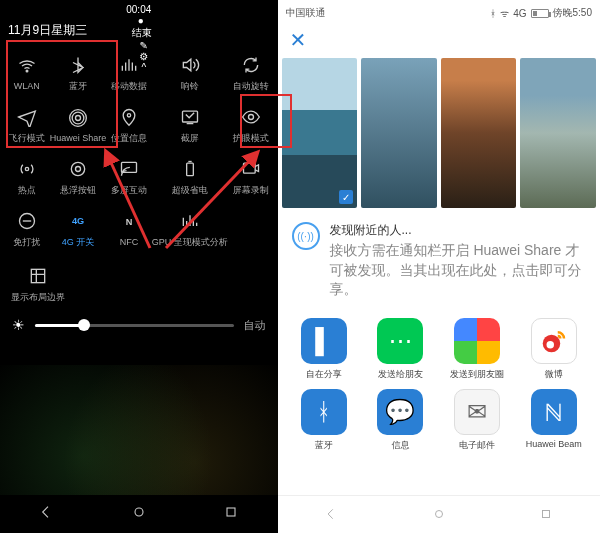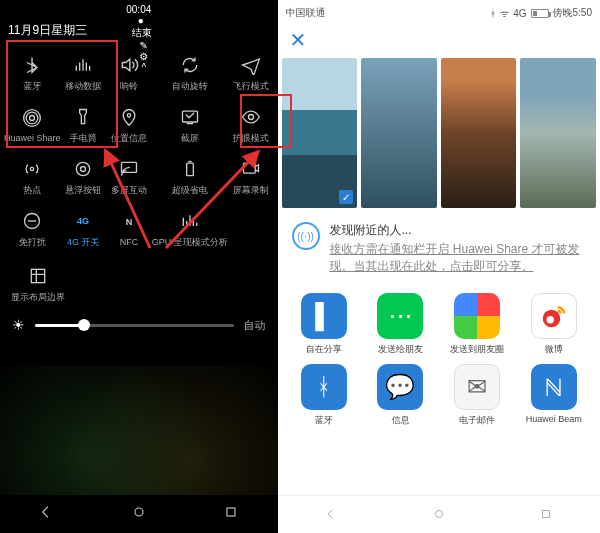--- a/index.html
+++ b/index.html
@@ -61,21 +61,21 @@
   .th { flex: 1; border-radius: 2px; position: relative; overflow: hidden; }
   .t1 { background: linear-gradient(#b6d6e4 35%, #3a7890 35% 65%, #274a5a 65%); }
   .t1::after { content: "✓"; position: absolute; right: 4px; bottom: 4px; width: 14px; height: 14px; background: #2a7fd4; color: #fff; font-size: 10px; display: flex; align-items: center; justify-content: center; border-radius: 2px; }
   .t2 { background: linear-gradient(#7aa2b9, #305060); }
   .t3 { background: linear-gradient(#c77e4a 15%, #6f4429 50%, #2a2016); }
   .t4 { background: linear-gradient(#7fa5b9 25%, #a3b7b0 50%, #5c6b55); }
 
   .notice { display: flex; gap: 10px; padding: 14px 14px 10px 14px; align-items: flex-start; }
   .notice .nic { width: 28px; height: 28px; border: 2px solid #48a0ef; border-radius: 50%; display: flex; align-items: center; justify-content: center; color: #48a0ef; font-size: 10px; flex-shrink: 0; }
   .notice .tt { font-size: 12px; color: #333; margin-bottom: 2px; }
-  .notice .dd { font-size: 12px; color: #888; line-height: 1.4; text-decoration: underline; }
+  .notice .dd { font-size: 14px; color: #888; line-height: 1.4; }
 
   .share { display: grid; grid-template-columns: repeat(4, 1fr); gap: 8px 4px; padding: 8px 10px 0 10px; }
   .sh { display: flex; flex-direction: column; align-items: center; }
   .sh .sic { width: 46px; height: 46px; border-radius: 10px; display: flex; align-items: center; justify-content: center; color: #fff; font-size: 22px; }
   .sh .sl { margin-top: 4px; font-size: 9px; color: #444; white-space: nowrap; }
   .c-blue { background: #2a7fd4; }
   .c-wechat { background: #00c853; }
   .c-rainbow { background: conic-gradient(#f44 0 25%,#fb0 25% 50%,#4c4 50% 75%,#48f 75% 100%); }
   .c-mail { background: #f5f5f5; color: #666 !important; border: 1px solid #ddd; }
   .c-nfc { background: #2a7fd4; }
@@ -99,20 +99,29 @@
       <span class="stsicon">✎</span>
       <span class="stsicon">⚙</span>
       <span class="stsicon">^</span>
     </div>
     <div class="date">11月9日星期三</div>
 
     <div class="tiles" id="tiles">
         <div class="tile">
           <span class="ic">
             <svg viewBox="0 0 24 24" fill="none" stroke="currentColor" stroke-width="1.6">
+              <path d="M3 9a15 15 0 0 1 18 0M6 12a10 10 0 0 1 12 0M9 15a5 5 0 0 1 6 0"></path>
+              <circle cx="12" cy="18" r="1" fill="currentColor"></circle>
+            </svg>
+          </span>
+          <span class="lbl">WLAN</span>
+        </div>
+        <div class="tile">
+          <span class="ic">
+            <svg viewBox="0 0 24 24" fill="none" stroke="currentColor" stroke-width="1.6">
               <path d="M12 3v18l6-6-12-6m0 12 12-6-6-6"></path>
             </svg>
           </span>
           <span class="lbl">蓝牙</span>
         </div>
         <div class="tile">
           <span class="ic">
             <svg viewBox="0 0 24 24" fill="none" stroke="currentColor" stroke-width="1.6">
               <path d="M12 5v14M8 9v10M16 9v10M4 13v6M20 13v6"></path>
             </svg>
@@ -145,28 +154,20 @@
         </div>
         <div class="tile">
           <span class="ic">
             <svg viewBox="0 0 24 24" fill="none" stroke="currentColor" stroke-width="1.6">
               <circle cx="12" cy="12" r="3"></circle>
               <circle cx="12" cy="12" r="7"></circle>
               <circle cx="12" cy="12" r="10"></circle>
             </svg>
           </span>
           <span class="lbl">Huawei Share</span>
-        </div>
-        <div class="tile">
-          <span class="ic">
-            <svg viewBox="0 0 24 24" fill="none" stroke="currentColor" stroke-width="1.6">
-              <path d="M8 3h8v4l-2 3v10h-4V10L8 7V3z"></path>
-            </svg>
-          </span>
-          <span class="lbl">手电筒</span>
         </div>
         <div class="tile">
           <span class="ic">
             <svg viewBox="0 0 24 24" fill="none" stroke="currentColor" stroke-width="1.6">
               <path d="M12 22s7-7 7-12a7 7 0 1 0-14 0c0 5 7 12 7 12z"></path>
               <circle cx="12" cy="10" r="2"></circle>
             </svg>
           </span>
           <span class="lbl">位置信息</span>
         </div>

